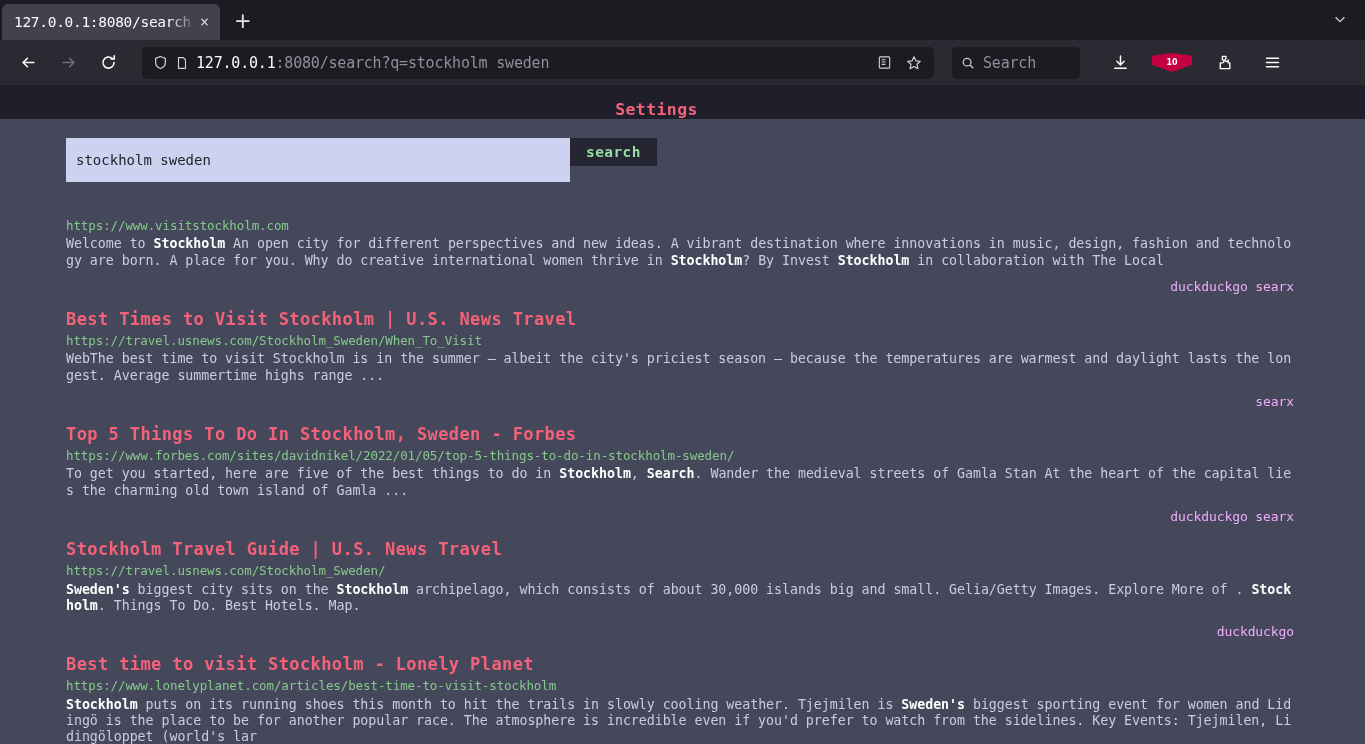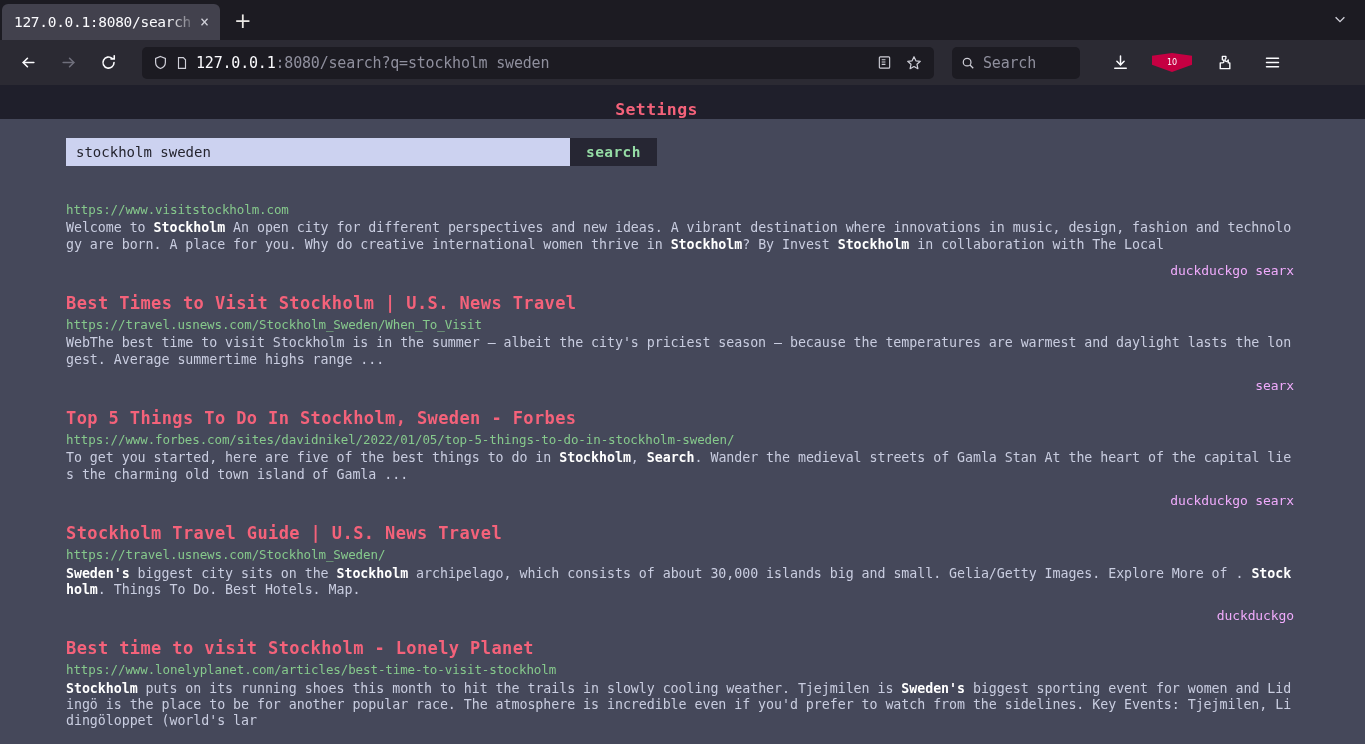--- a/index.html
+++ b/index.html
@@ -62,39 +62,39 @@
     width: 128px; height: 32px; background: #1c1b22; border-radius: 5px;
     display: flex; align-items: center; padding: 0 9px; gap: 8px;
   }
   .searchbar-ph { font-size: 15px; color: #8f8f9d; letter-spacing: -0.2px; }
 
   .right-icons { display: flex; align-items: center; gap: 16px; margin-left: 16px; }
   .shield-badge {
     width: 40px; height: 19px; background: #c50042;
     clip-path: polygon(50% 0%, 100% 15%, 100% 62%, 50% 100%, 0% 62%, 0% 15%);
     display: flex; align-items: center; justify-content: center;
-    color: #fff; font-size: 8px; font-weight: normal;
+    color: #fff; font-size: 8px; font-weight: bold;
     font-family: "DejaVu Sans", sans-serif;
   }
 
   
   .viewport { flex: 1; background: #45485a; overflow: hidden; position: relative; }
 
   .page-header {
     height: 34px; background: #1f1f2b; display: flex; align-items: center;
     justify-content: flex-end; padding-right: 52px; gap: 28px; flex-direction: column;
   }
   .hdr-link {
     color: #f4627a; font-size: 16.5px; font-weight: bold; text-decoration: none;
     letter-spacing: 0.4px; cursor: pointer;
   }
 
   .searchform { padding: 19px 0 0 66px; display: flex; }
   .q-input {
-    width: 504px; height: 28px; background: #ccd2f0; border: none; outline: none;
+    width: 504px; height: 44px; background: #ccd2f0; border: none; outline: none;
     color: #24242e; font-size: 14px; padding: 0 10px;
     font-family: "DejaVu Sans Mono", "Liberation Mono", monospace;
   }
   .q-button {
     height: 28px; background: #262633; border: none; outline: none;
     color: #95dca5; font-size: 14.5px; font-weight: bold; padding: 0 16px;
     letter-spacing: 0.4px; cursor: pointer;
     font-family: "DejaVu Sans Mono", "Liberation Mono", monospace;
   }
 

